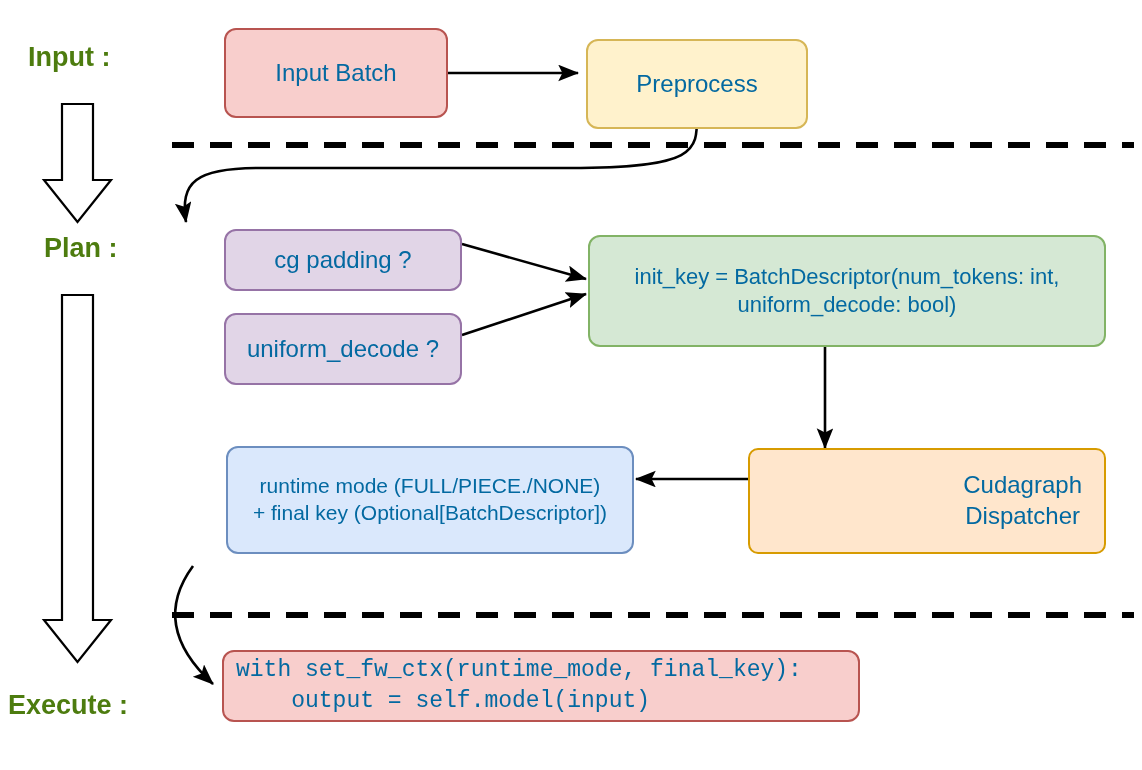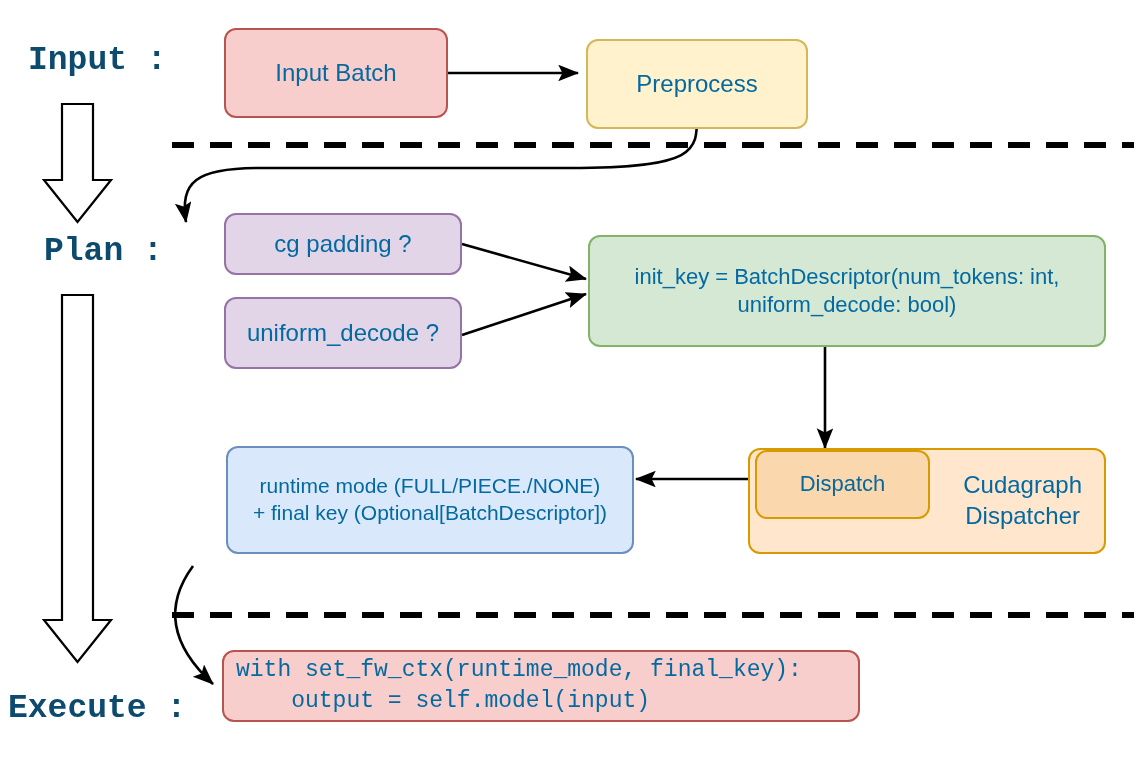--- a/index.html
+++ b/index.html
@@ -20,45 +20,45 @@
   svg.layer {
     position: absolute;
     left: 0;
     top: 0;
     width: 1142px;
     height: 770px;
     pointer-events: none;
   }
   .stage-label {
     position: absolute;
-    font-family: Liberation Mono, monospace;
+    font-family: Liberation Sans, sans-serif;
     font-weight: bold;
-    font-size: 33px;
-    color: #0c4a6e;
+    font-size: 27px;
+    color: #4d7c0f;
     white-space: nowrap;
     letter-spacing: 0px;
   }
   .node {
     position: absolute;
     box-sizing: border-box;
     border-radius: 12px;
     border-style: solid;
     border-width: 2px;
     display: flex;
     align-items: center;
     justify-content: center;
     text-align: center;
     font-family: "Liberation Sans", sans-serif;
     color: #0369a1;
     line-height: 1.28;
     padding: 2px 8px;
   }
   .node-pink   { background: #f8cecc; border-color: #b85450; }
   .node-yellow { background: #fff2cc; border-color: #d6b656; margin-top: 11px; }
-  .node-purple { background: #e1d5e7; border-color: #9673a6; }
+  .node-purple { background: #e1d5e7; border-color: #9673a6; margin-top: 16px; }
   .node-green  { background: #d5e8d4; border-color: #82b366; }
   .node-blue   { background: #dae8fc; border-color: #6c8ebf; }
   .node-orange-light { background: #ffe6cc; border-color: #d79b00; }
   .node-orange-dark  { background: #fad7ac; border-color: #d79b00; }
   .code-node {
     font-family: "Liberation Mono", "DejaVu Sans Mono", monospace;
     font-size: 23px;
     justify-content: flex-start;
     text-align: left;
     white-space: pre;
@@ -133,28 +133,25 @@
 
   <div class="node node-purple" style="left:224px; top:297px; width:238px; height:72px; font-size:24px;">
     <span class="node-label">uniform_decode ?</span>
   </div>
 
   <div class="node node-green" style="left:588px; top:235px; width:518px; height:112px; font-size:22px;">
     <span class="node-label">init_key = BatchDescriptor(num_tokens: int,
 uniform_decode: bool)</span>
   </div>
 
-  <div class="node node-orange-light" style="left:748px; top:448px; width:358px; height:106px; font-size:24px; justify-content:flex-end; padding-right:22px;">
+  <div class="node node-orange-light" style="left:748px; top:448px; width:358px; height:106px; font-size:24px; justify-content:flex-end; padding-right:22px;border-radius:10px;">
     <span class="node-label">Cudagraph
 Dispatcher</span>
   </div>
 
-  <div class="node node-orange-dark" style="left:755px; top:450px; width:175px; height:69px; font-size:22px;">
-    <span class="node-label">Dispatch</span>
-  </div>
 
   <div class="node node-blue" style="left:226px; top:446px; width:408px; height:108px; font-size:21px;">
     <span class="node-label">runtime mode (FULL/PIECE./NONE)
 + final key (Optional[BatchDescriptor])</span>
   </div>
 
   <div class="node node-pink code-node" style="left:222px; top:650px; width:638px; height:72px;">
     <span class="code-label">with set_fw_ctx(runtime_mode, final_key):
     output = self.model(input)</span>
   </div>

